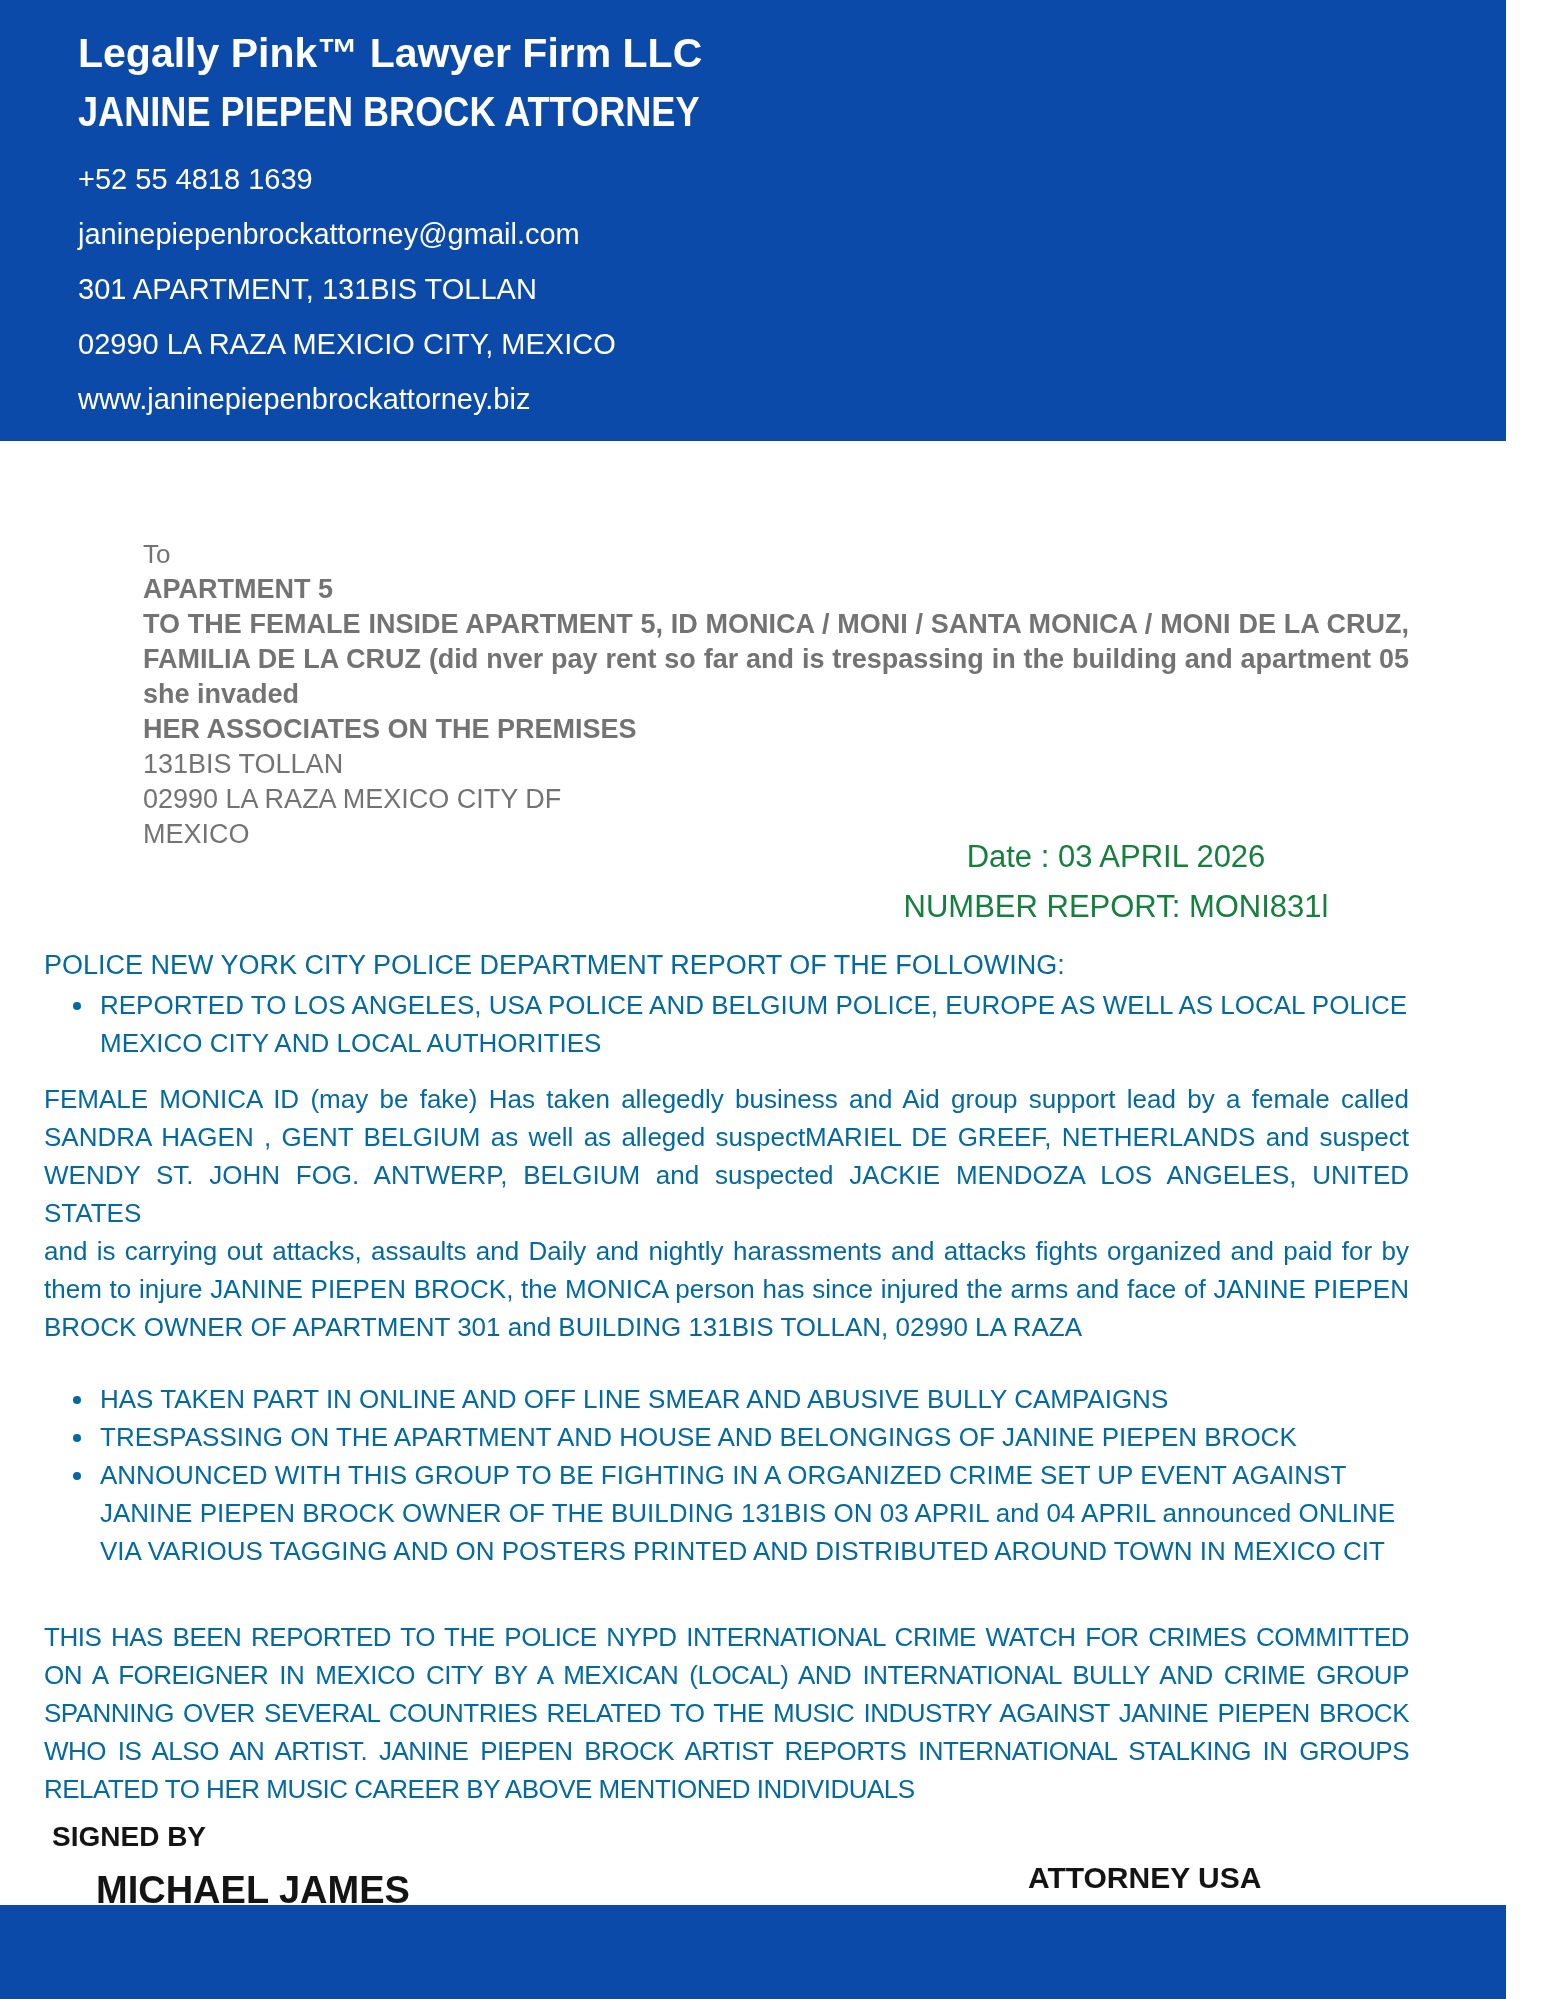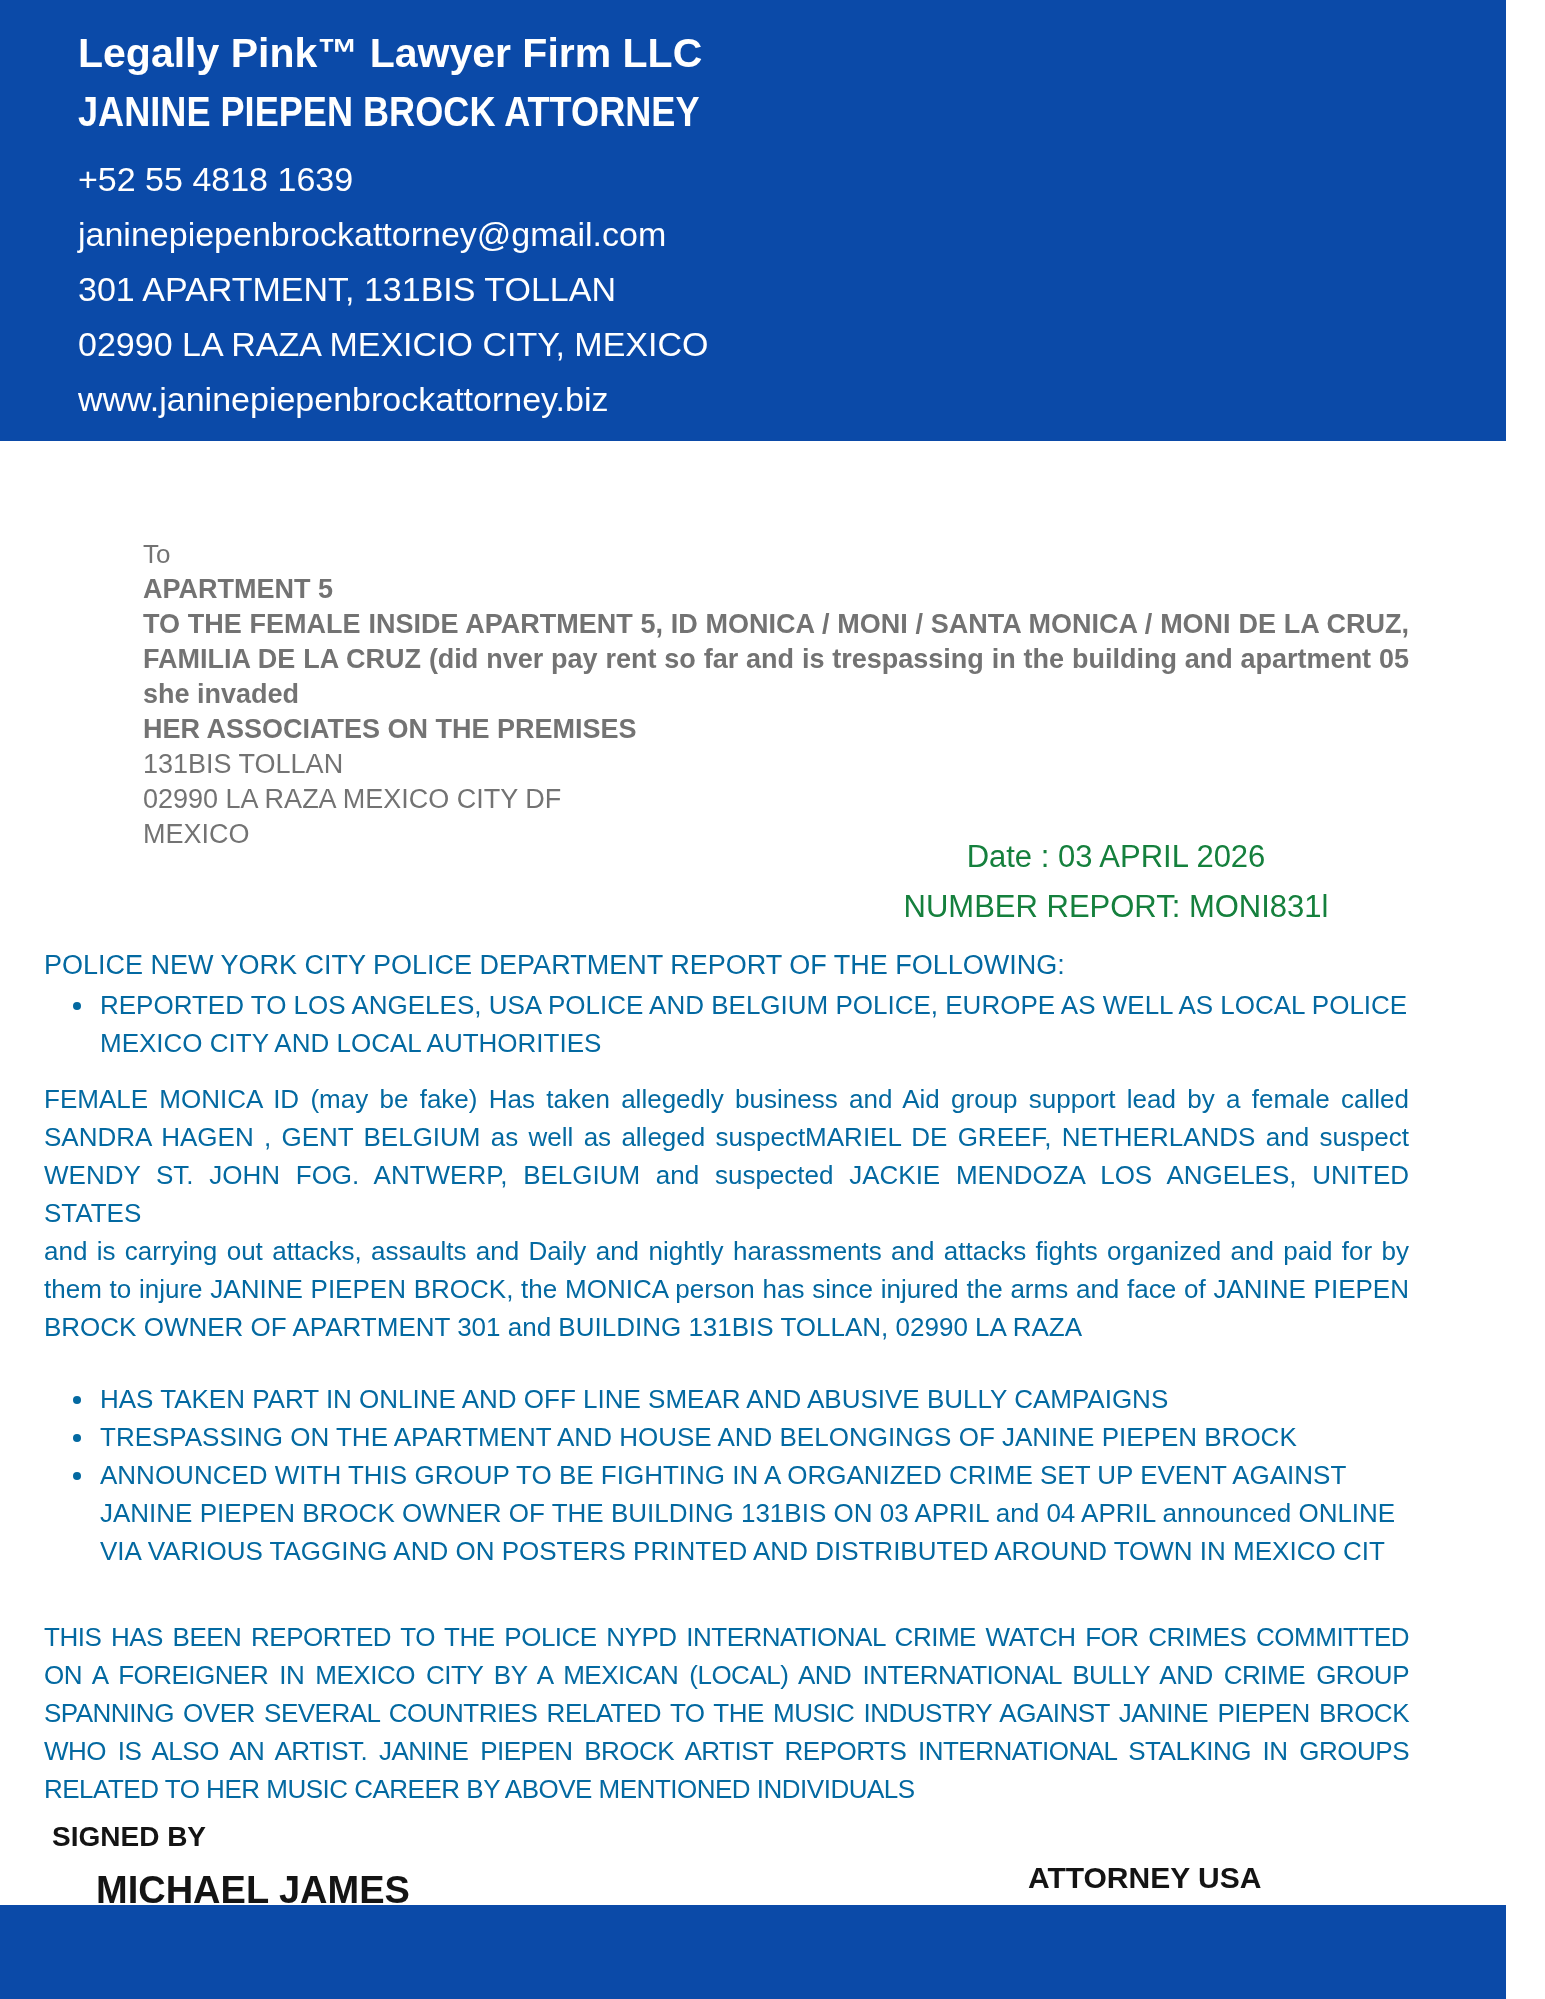--- a/index.html
+++ b/index.html
@@ -8,21 +8,21 @@
     position:relative; width:1506px; height:1999px; background:#ffffff;
     font-family:"Liberation Sans","DejaVu Sans",sans-serif; color:#141414;
     overflow:hidden;
   }
   
   .header { background:#0b4aa8; height:441px; box-sizing:border-box;
             padding:26px 60px 0 78px; color:#ffffff; }
   .brand-line { font-size:41px; font-weight:700; line-height:54px; }
   .attorney-line { font-size:43px; font-weight:700; line-height:50px; margin-top:6px;
                    transform:scaleX(0.84); transform-origin:left center; white-space:nowrap; }
-  .contact-list { margin-top:16px; font-size:34px; line-height:55px; font-weight:400; }
+  .contact-list { margin-top:16px; font-size:29px; line-height:55px; font-weight:400; }
   .contact-line { white-space:nowrap; }
   
   .to-block { margin:96px 97px 0 143px; font-size:27px; line-height:35px; color:#737373; }
   .to-label { font-size:26px; }
   .bold { font-weight:700; }
   .to-para { font-weight:700; text-align:justify; }
   
   .meta-block { position:absolute; top:832px; right:100px; width:580px;
                 text-align:center; font-size:31px; line-height:50px; color:#15803d; }
   

